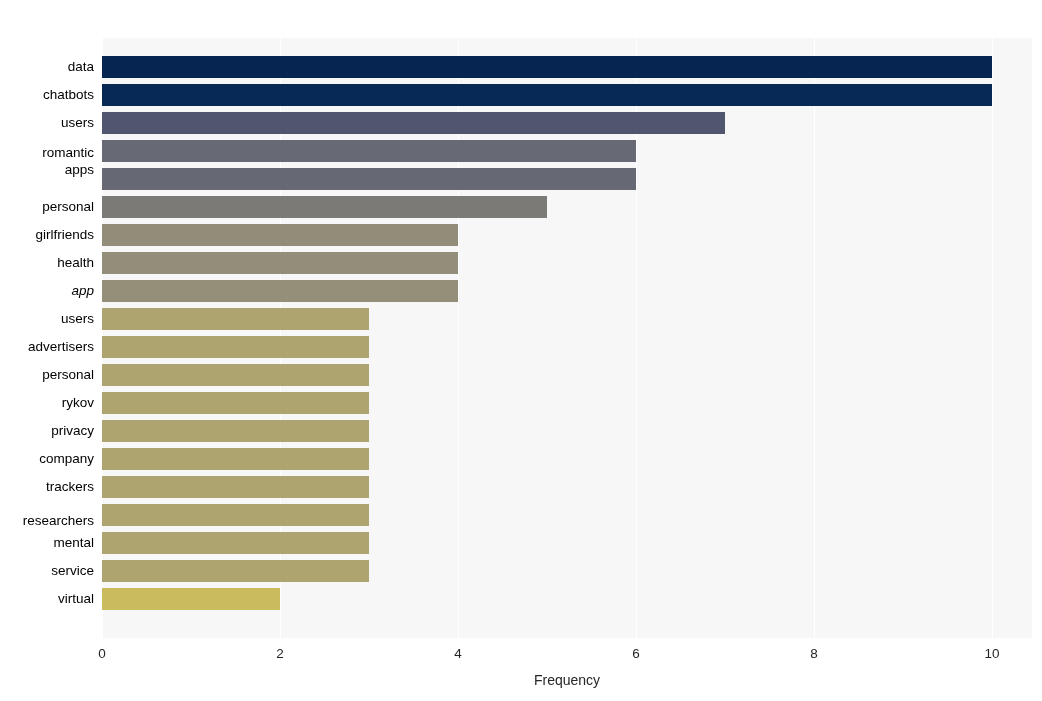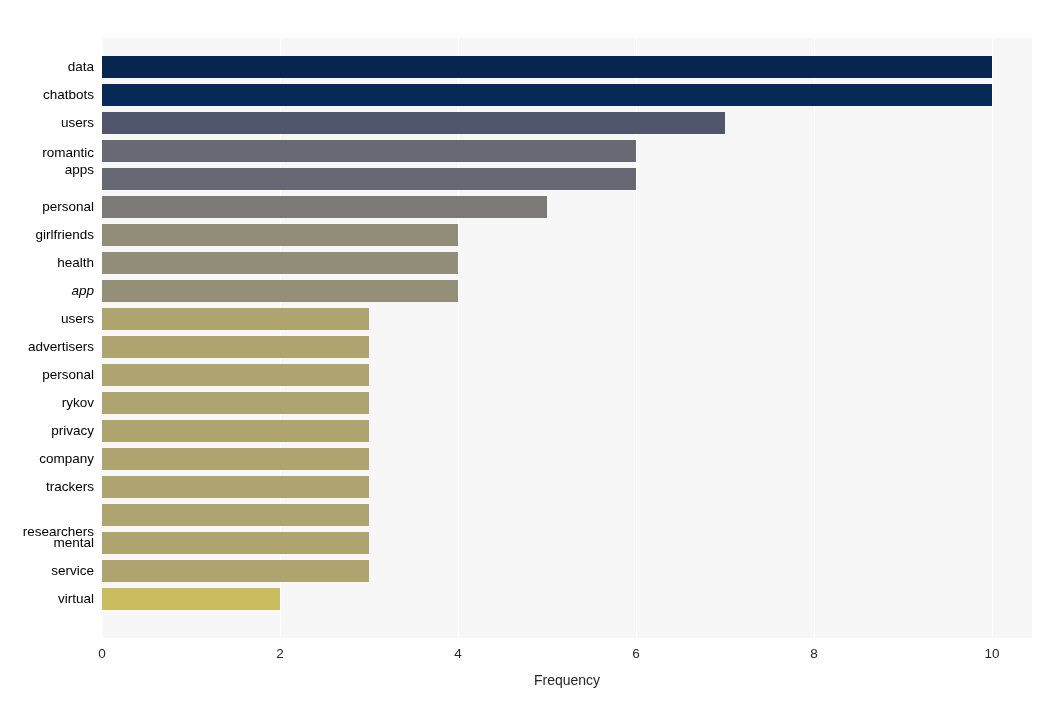--- a/index.html
+++ b/index.html
@@ -200,21 +200,21 @@
       <div class="ylabel" style="top: 185.821px;">girlfriends</div>
       <div class="ylabel" style="top: 213.806px;">health</div>
       <div class="ylabel" style="top: 241.791px; font-style: italic;">app</div>
       <div class="ylabel" style="top: 269.776px;">users</div>
       <div class="ylabel" style="top: 297.761px;">advertisers</div>
       <div class="ylabel" style="top: 325.746px;">personal</div>
       <div class="ylabel" style="top: 353.731px;">rykov</div>
       <div class="ylabel" style="top: 381.716px;">privacy</div>
       <div class="ylabel" style="top: 409.701px; margin-left: 48px;">company</div>
       <div class="ylabel" style="top: 437.687px;">trackers</div>
-      <div class="ylabel" style="top: 483px;">researchers</div>
+      <div class="ylabel" style="top: 472px;">researchers</div>
       <div class="ylabel" style="top: 493.657px;">mental</div>
       <div class="ylabel" style="top: 521.642px;">service</div>
       <div class="ylabel" style="top: 549.627px;">virtual</div>
     </div>
   <div class="xlabels">
       <div class="xlabel" style="left: 0px;">0</div>
       <div class="xlabel" style="left: 177.99px;">2</div>
       <div class="xlabel" style="left: 355.981px;">4</div>
       <div class="xlabel" style="left: 533.971px;">6</div>
       <div class="xlabel" style="left: 711.962px;">8</div>

